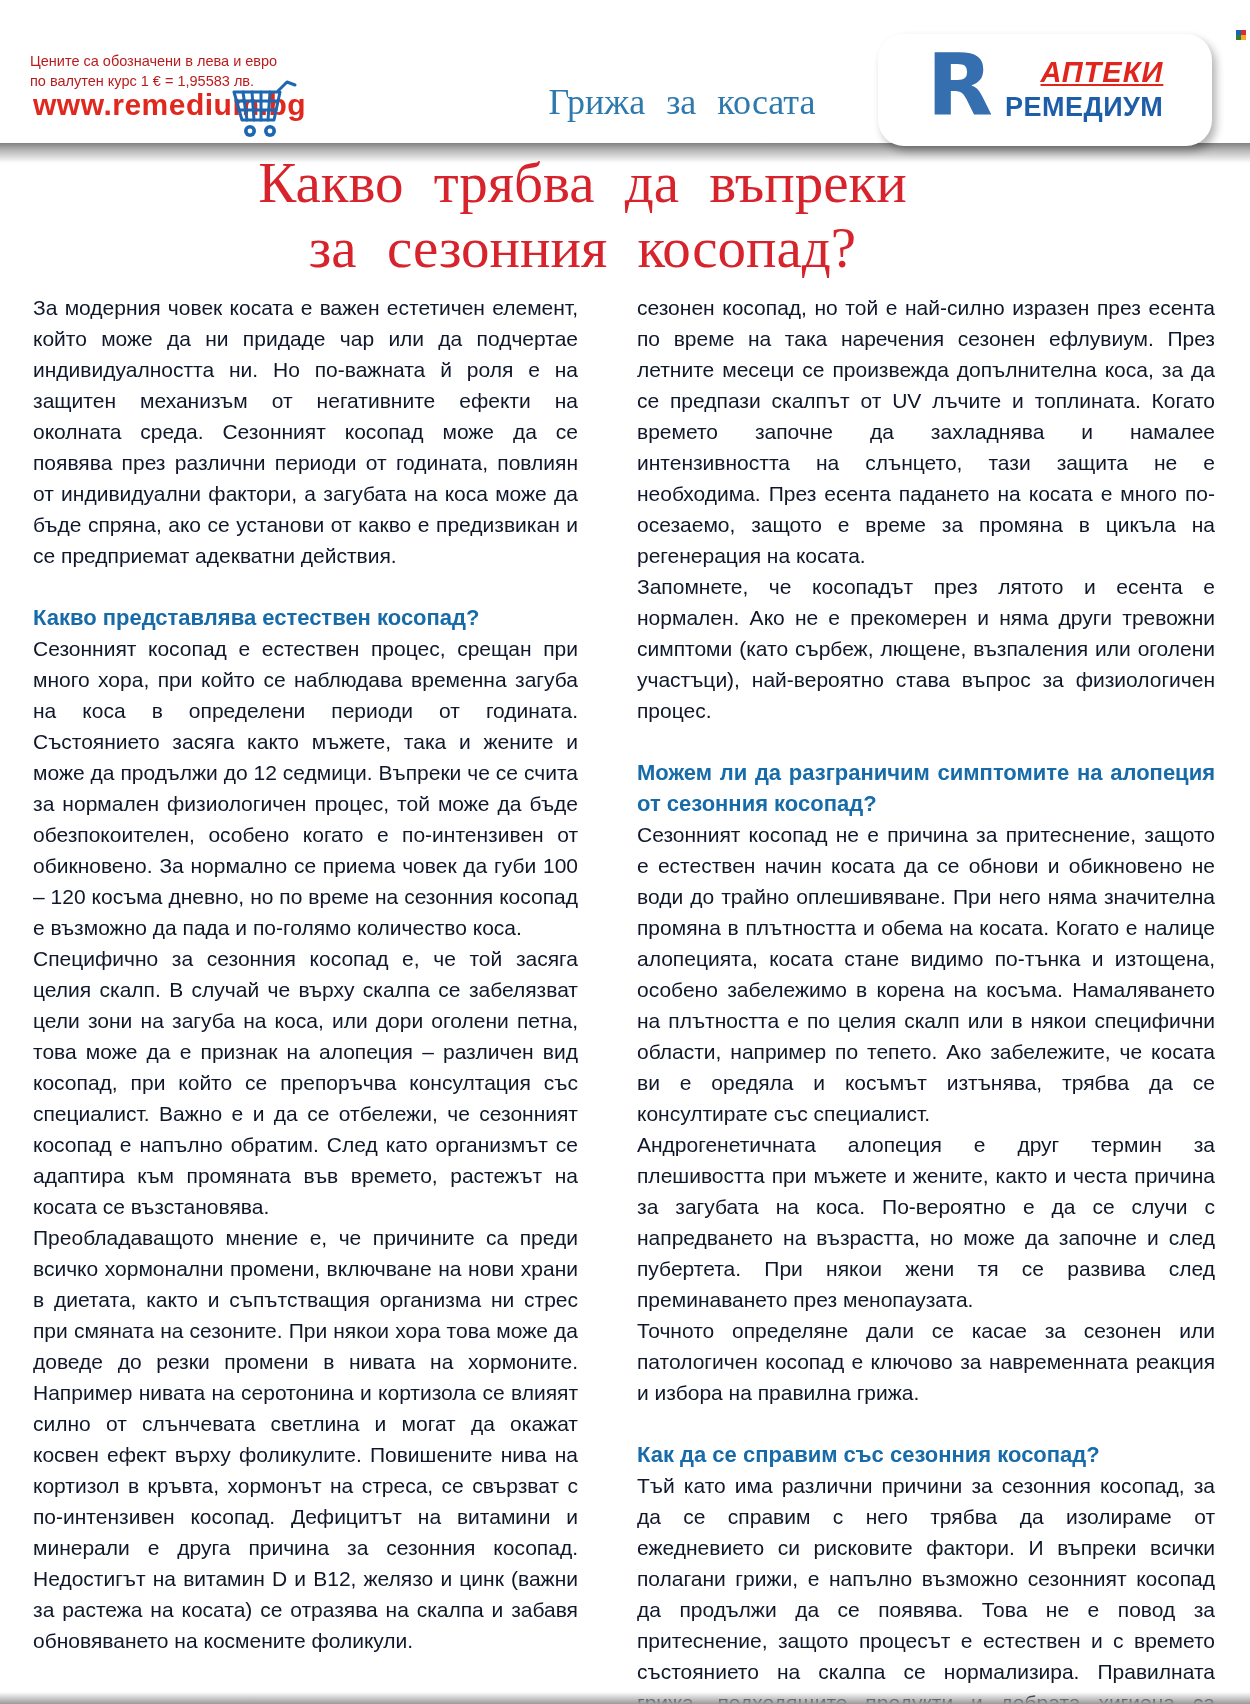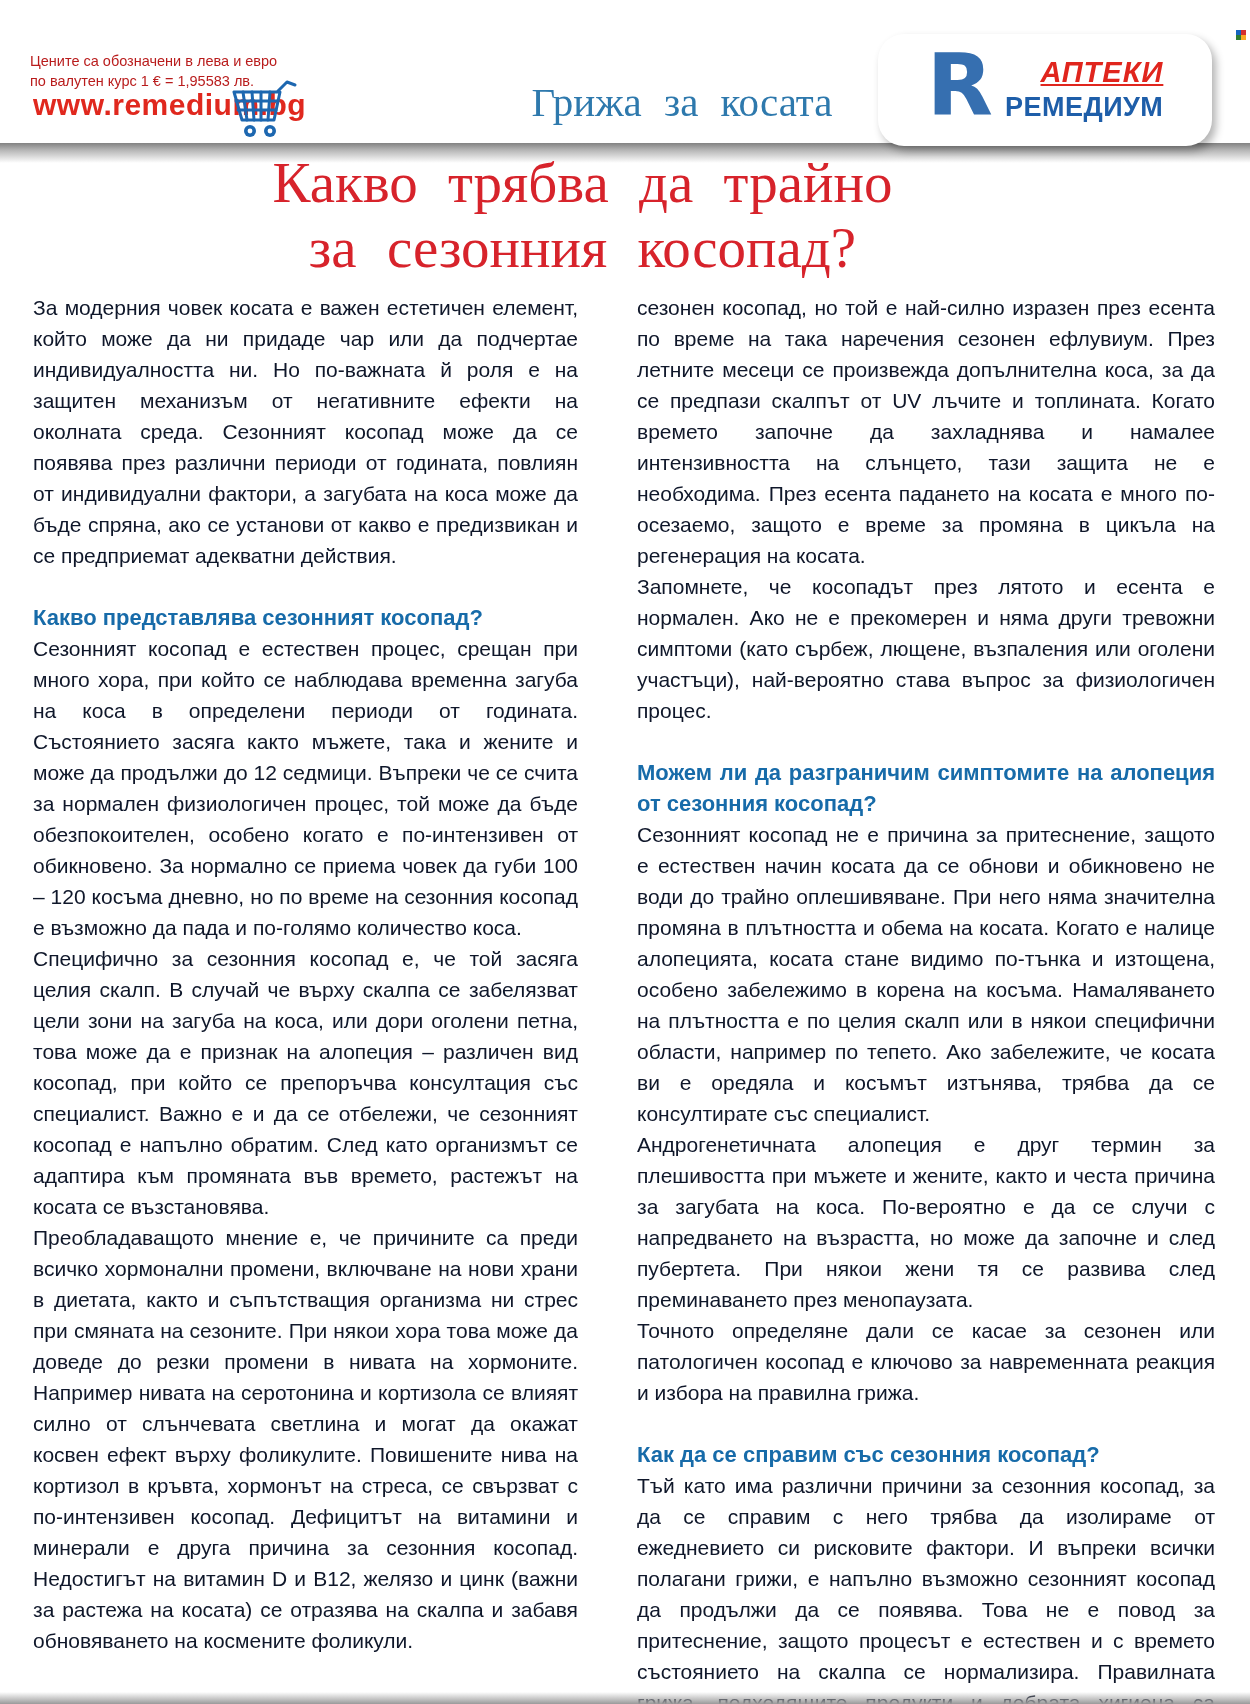--- a/index.html
+++ b/index.html
@@ -15,21 +15,21 @@
   }
   .website {
     position:absolute; left:33px; top:88px;
     font-size:30px; font-weight:bold; color:#e0281e;
     text-decoration:none; letter-spacing:0.5px;
   }
   .cart { position:absolute; left:228px; top:76px; }
 
   .section-title {
     position:absolute; left:452px; top:80px; width:460px; text-align:center;
-    font-family:"Liberation Serif", serif; font-size:41px; line-height:44px;
+    font-family:"Liberation Serif", serif; font-size:36px; line-height:44px;
     color:#2e79ad; word-spacing:12px;
   }
 
   .logo-box {
     position:absolute; left:878px; top:34px; width:334px; height:112px;
     background:#ffffff; border-radius:26px;
     box-shadow:4px 5px 8px rgba(0,0,0,0.30);
     display:flex; align-items:center; justify-content:center; gap:12px;
     z-index:3;
   }
@@ -134,28 +134,28 @@
   <div class="reg-mark">
     <i class="reg-q1"></i>
       <i class="reg-q2"></i>
       <i class="reg-q3"></i>
       <i class="reg-q4"></i>
   </div>
 
   <div class="band-top"></div>
 
   <h1 class="main-title">
-    <span>Какво трябва да трайно</span><br>
+    <span>Какво трябва да въпреки</span><br>
     <span>за сезонния косопад?</span>
   </h1>
 
   <div class="columns">
     <div class="col col-left">
       <p>За модерния човек косата е важен естетичен елемент, който може да ни придаде чар или да подчертае индивидуалността ни. Но по-важната й роля е на защитен механизъм от негативните ефекти на околната среда. Сезонният косопад може да се появява през различни периоди от годината, повлиян от индивидуални фактори, а загубата на коса може да бъде спряна, ако се установи от какво е предизвикан и се предприемат адекватни действия.</p>
-      <h2>Какво представлява сезонният косопад?</h2>
+      <h2>Какво представлява естествен косопад?</h2>
       <p>Сезонният косопад е естествен процес, срещан при много хора, при който се наблюдава временна загуба на коса в определени периоди от годината. Състоянието засяга както мъжете, така и жените и може да продължи до 12 седмици. Въпреки че се счита за нормален физиологичен процес, той може да бъде обезпокоителен, особено когато е по-интензивен от обикновено. За нормално се приема човек да губи 100 – 120 косъма дневно, но по време на сезонния косопад е възможно да пада и по-голямо количество коса.</p>
       <p>Специфично за сезонния косопад е, че той засяга целия скалп. В случай че върху скалпа се забелязват цели зони на загуба на коса, или дори оголени петна, това може да е признак на алопеция – различен вид косопад, при който се препоръчва консултация със специалист. Важно е и да се отбележи, че сезонният косопад е напълно обратим. След като организмът се адаптира към промяната във времето, растежът на косата се възстановява.</p>
       <p>Преобладаващото мнение е, че причините са преди всичко хормонални промени, включване на нови храни в диетата, както и съпътстващия организма ни стрес при смяната на сезоните. При някои хора това може да доведе до резки промени в нивата на хормоните. Например нивата на серотонина и кортизола се влияят силно от слънчевата светлина и могат да окажат косвен ефект върху фоликулите. Повишените нива на кортизол в кръвта, хормонът на стреса, се свързват с по-интензивен косопад. Дефицитът на витамини и минерали е друга причина за сезонния косопад. Недостигът на витамин D и B12, желязо и цинк (важни за растежа на косата) се отразява на скалпа и забавя обновяването на космените фоликули.</p>
 
     </div>
     <div class="col col-right">
       <p>сезонен косопад, но той е най-силно изразен през есента по време на така наречения сезонен ефлувиум. През летните месеци се произвежда допълнителна коса, за да се предпази скалпът от UV лъчите и топлината. Когато времето започне да захладнява и намалее интензивността на слънцето, тази защита не е необходима. През есента падането на косата е много по-осезаемо, защото е време за промяна в цикъла на регенерация на косата.</p>
       <p>Запомнете, че косопадът през лятото и есента е нормален. Ако не е прекомерен и няма други тревожни симптоми (като сърбеж, лющене, възпаления или оголени участъци), най-вероятно става въпрос за физиологичен процес.</p>
       <h2>Можем ли да разграничим симптомите на алопеция от сезонния косопад?</h2>
       <p>Сезонният косопад не е причина за притеснение, защото е естествен начин косата да се обнови и обикновено не води до трайно оплешивяване. При него няма значителна промяна в плътността и обема на косата. Когато е налице алопецията, косата стане видимо по-тънка и изтощена, особено забележимо в корена на косъма. Намаляването на плътността е по целия скалп или в някои специфични области, например по тепето. Ако забележите, че косата ви е оредяла и косъмът изтънява, трябва да се консултирате със специалист.</p>

